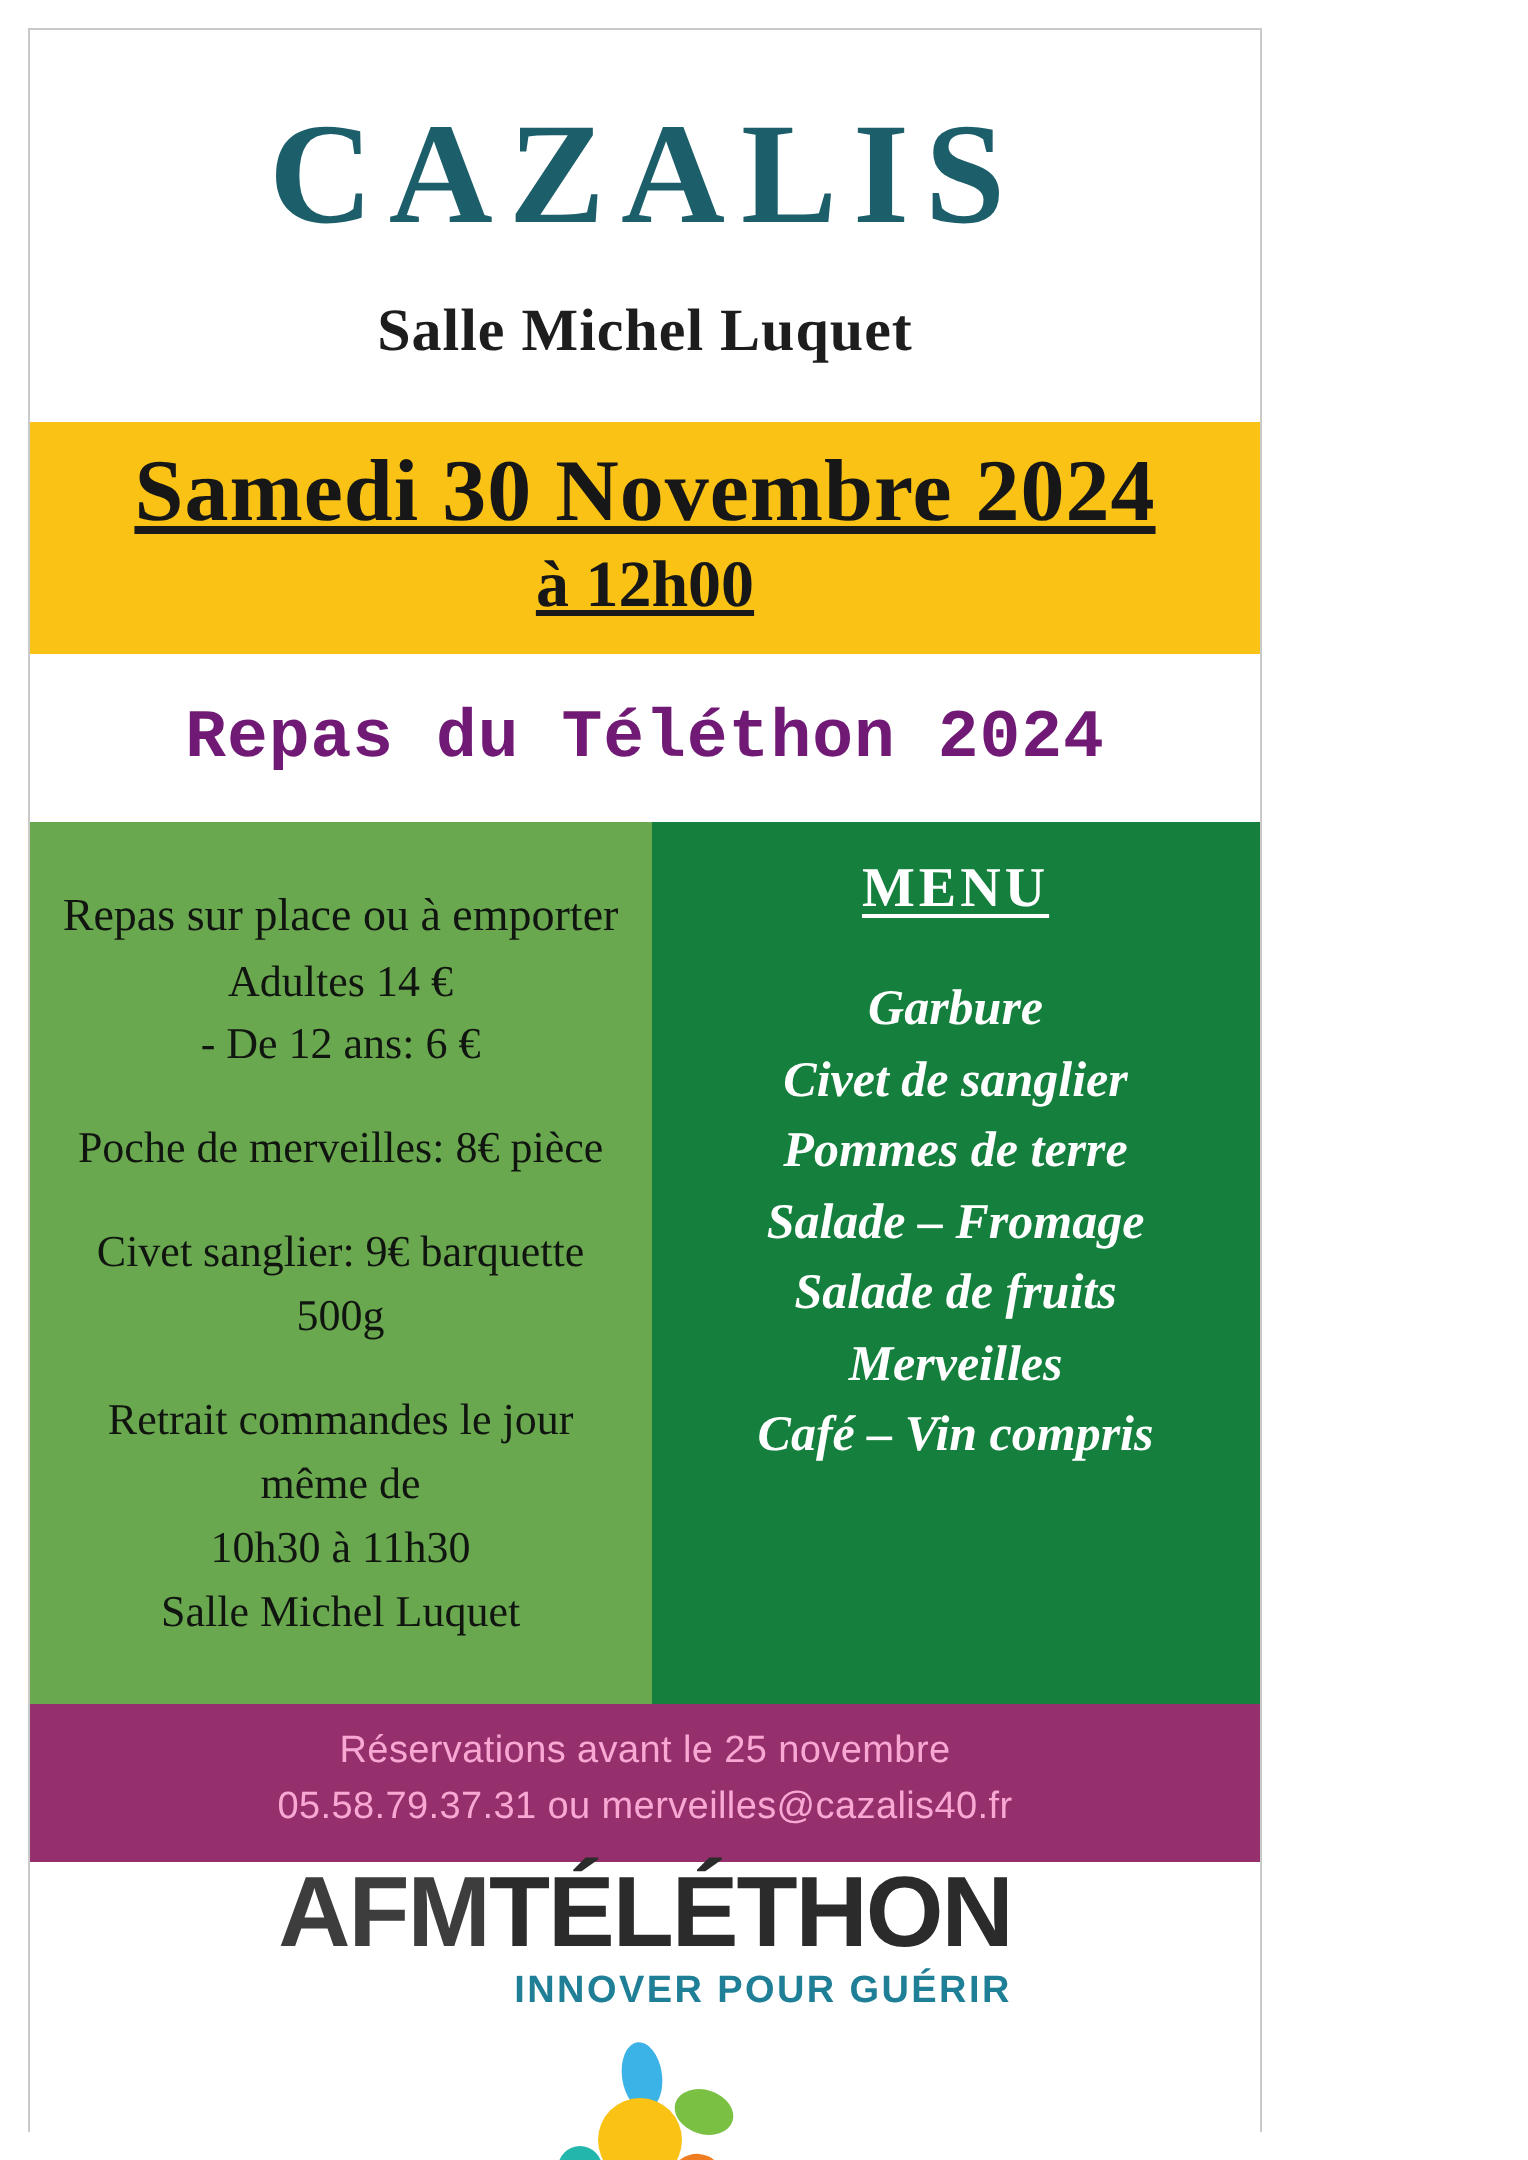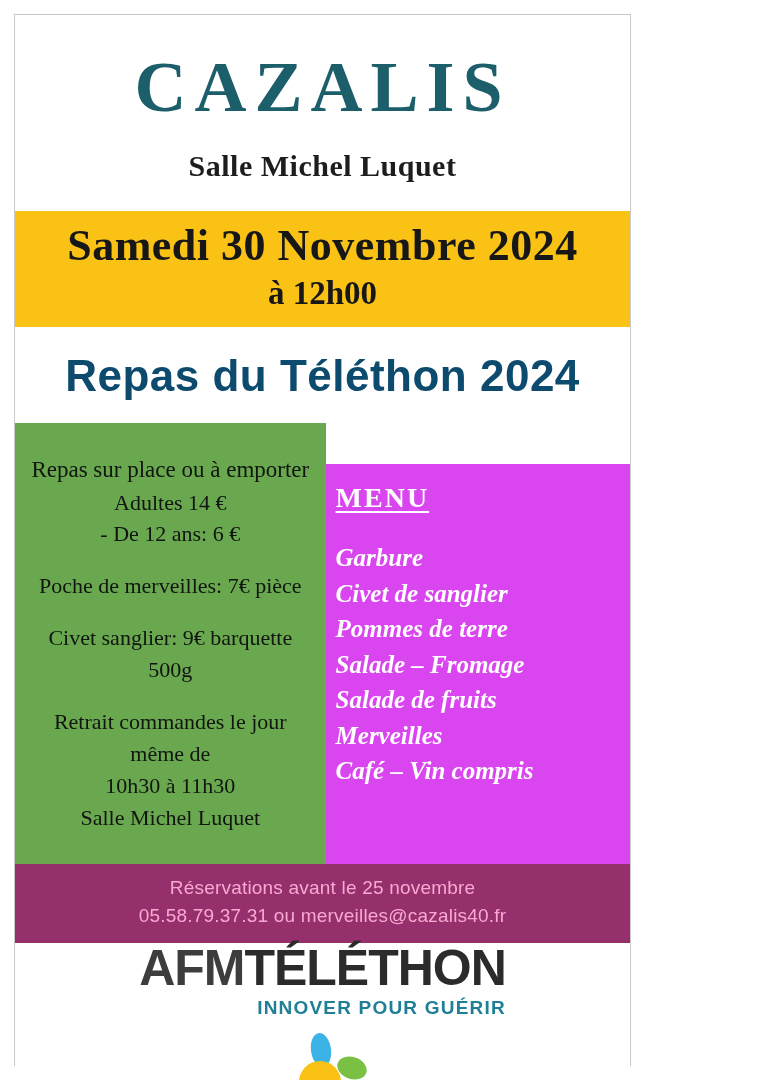--- a/index.html
+++ b/index.html
@@ -50,20 +50,21 @@
     margin-top: 26px;
     margin-bottom: 28px;
     letter-spacing: 0.5px;
   }
 
   
   .date-band {
     background: #f9c215;
     padding: 10px 0 14px 0;
     text-align: center;
+    text-decoration: underline;
   }
   .date-line {
     font-family: "Liberation Serif", serif;
     font-size: 44px;
     font-weight: 700;
     color: #171717;
     line-height: 1.15;
     letter-spacing: 0.5px;
   }
   .time-line {
@@ -75,50 +76,50 @@
     margin-top: 2px;
   }
 
   
   .subtitle-band {
     text-align: center;
     padding: 24px 0 22px 0;
     background: #ffffff;
   }
   .subtitle {
-    font-family: Liberation Sans, sans-serif;
-    font-size: 44px;
-    font-weight: 700;
-    color: #0c4a6e;
+    font-family: Liberation Mono, monospace;
+    font-size: 34px;
+    font-weight: 700;
+    color: #701a75;
     letter-spacing: 0.5px;
   }
 
   
   .columns {
     display: flex;
     width: 100%;
   }
   .col-green {
     background: #63a css;
   }
   .col-green {
     background: #6aa84f;
     width: 50.5%;
     box-sizing: border-box;
     padding: 30px 14px 30px 14px;
     text-align: center;
     color: #10210a;
   }
   .col-orange {
-    background: #d946ef;
+    background: #15803d;
     width: 49.5%;
     box-sizing: border-box;
     padding: 18px 10px 30px 10px;
+    text-align: center;
     color: #ffffff;
-    margin-top: 41px;
   }
   .g-line {
     font-family: "Liberation Serif", serif;
     font-size: 22px;
     line-height: 1.45;
     color: #101510;
   }
   .g-lead {
     font-size: 23px;
   }
@@ -272,21 +273,21 @@
     <div class="subtitle">Repas du Téléthon 2024</div>
   </div>
 
   <div class="columns">
 
     <div class="col-green">
       <div class="g-line g-lead">Repas sur place ou à emporter</div>
       <div class="g-line">Adultes 14 €</div>
       <div class="g-line">- De 12 ans: 6 €</div>
       <div class="g-gap"></div>
-      <div class="g-line">Poche de merveilles: 7€ pièce</div>
+      <div class="g-line">Poche de merveilles: 8€ pièce</div>
       <div class="g-gap"></div>
       <div class="g-line">Civet sanglier: 9€ barquette 500g</div>
       <div class="g-gap"></div>
       <div class="g-line">Retrait commandes le jour même de</div>
       <div class="g-line">10h30 à 11h30</div>
       <div class="g-line">Salle Michel Luquet</div>
     </div>
 
     <div class="col-orange">
       <div class="menu-heading">MENU</div>

